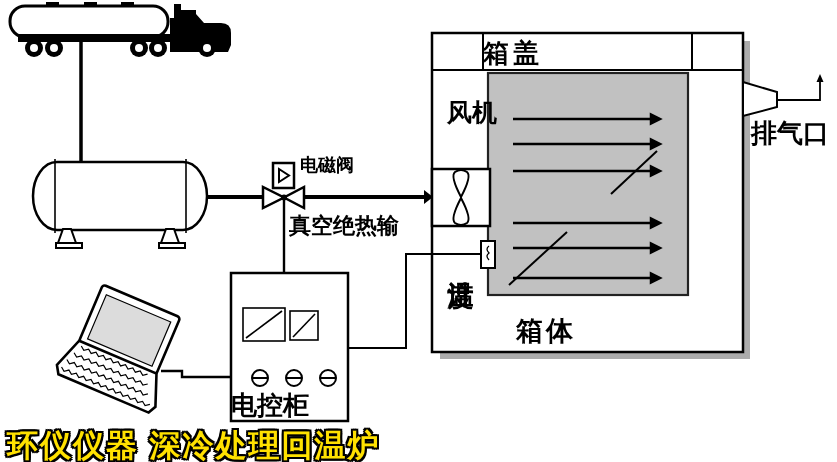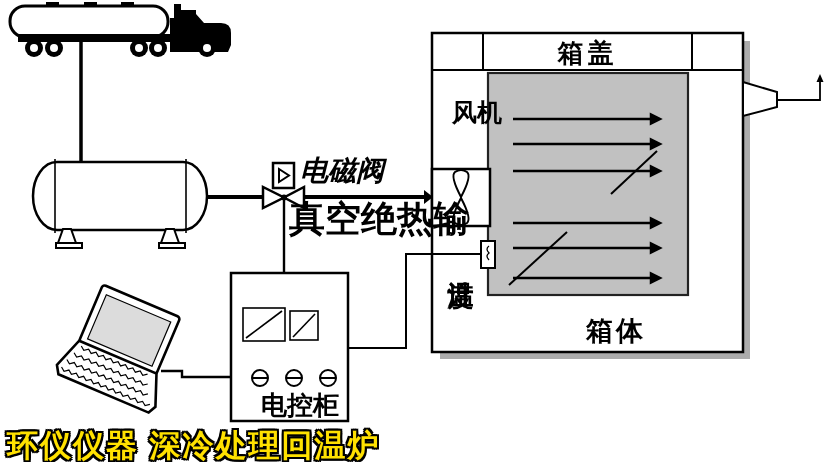--- a/index.html
+++ b/index.html
@@ -6,21 +6,21 @@
   html,body{margin:0;padding:0;background:#fff;}
   .canvas{
     position:relative;width:837px;height:462px;background:#ffffff;overflow:hidden;
     font-family:"Liberation Serif","DejaVu Serif",serif;color:#000;
   }
   svg{position:absolute;left:0;top:0;}
   .label{
     position:absolute;font-weight:bold;line-height:1.12;white-space:nowrap;
     font-family:"Liberation Serif","DejaVu Serif",serif;
   }
-  .center{text-align:center;}
+  .center{text-align:left;}
   .vertical{writing-mode:vertical-rl;text-orientation:upright;white-space:normal;}
   .watermark{
     position:absolute;left:7px;top:425px;font-size:31px;font-weight:bold;letter-spacing:2px;
     color:#ffe100;
     text-shadow:-2px -2px 0 #000,2px -2px 0 #000,-2px 2px 0 #000,2px 2px 0 #000,
                 0 -2px 0 #000,0 2px 0 #000,-2px 0 0 #000,2px 0 0 #000;
     font-family:"Liberation Sans","DejaVu Sans",sans-serif;
   }
 </style>
 </head>
@@ -157,34 +157,35 @@
       <path d="M-42,-5 l4,3 l4,-3 l4,3 l4,-3 l4,3 l4,-3 l4,3 l4,-3 l4,3 l4,-3 l4,3 l4,-3 l4,3 l4,-3 l4,3 l4,-3 l4,3 l4,-3"></path>
       <path d="M-46,4 l4,3 l4,-3 l4,3 l4,-3 l4,3 l4,-3 l4,3 l4,-3 l4,3 l4,-3 l4,3 l4,-3 l4,3 l4,-3 l4,3 l4,-3 l4,3 l4,-3 l4,3 l4,-3"></path>
       <path d="M-50,13 l4,3 l4,-3 l4,3 l4,-3 l4,3 l4,-3 l4,3 l4,-3 l4,3 l4,-3 l4,3 l4,-3 l4,3 l4,-3 l4,3 l4,-3 l4,3 l4,-3 l4,3 l4,-3 l4,3 l4,-3"></path>
       <path d="M-52,22 l4,3 l4,-3 l4,3 l4,-3 l4,3 l4,-3 l4,3 l4,-3 l4,3 l4,-3 l4,3 l4,-3 l4,3 l4,-3 l4,3 l4,-3 l4,3 l4,-3 l4,3 l4,-3 l4,3 l4,-3 l4,3 l4,-3"></path>
     </g>
   </g>
   <polyline points="161,371 182,371 182,377 231,377" fill="none" stroke="#000" stroke-width="2.4"></polyline>
 </svg>
 
 
-  <div class="label" style="left:300px;top:155px;font-size:28px;font-style:italic;">电磁阀</div>
+  <div class="label" style="left:300px;top:155px;font-size:18px;">电磁阀</div>
 
-  <div class="label" style="left:289px;top:199px;font-size:36px;">
+  <div class="label" style="left:289px;top:214px;font-size:22px;">
     <div>真空绝热输</div>
   </div>
 
   <div class="label center" style="left:231px;top:391px;width:138px;font-size:26px;">电控柜</div>
 
   <div class="label center" style="left:483px;top:39px;width:209px;font-size:26px;letter-spacing:4px;">箱盖</div>
 
   <div class="label center" style="left:431px;top:99px;width:60px;font-size:25px;padding-left:16px;">
     <div>风机</div>
   </div>
 
   <div class="label vertical" style="left:446px;top:261px;height:90px;font-size:26px;">温度计</div>
 
   <div class="label center" style="left:516px;top:316px;width:200px;font-size:27px;letter-spacing:3px;">箱体</div>
 
+  <div class="label" style="left:751px;top:119px;font-size:26px;">排气口</div>
 
   <div class="watermark">环仪仪器 深冷处理回温炉</div>
 
 </div>
 
 </body></html>

